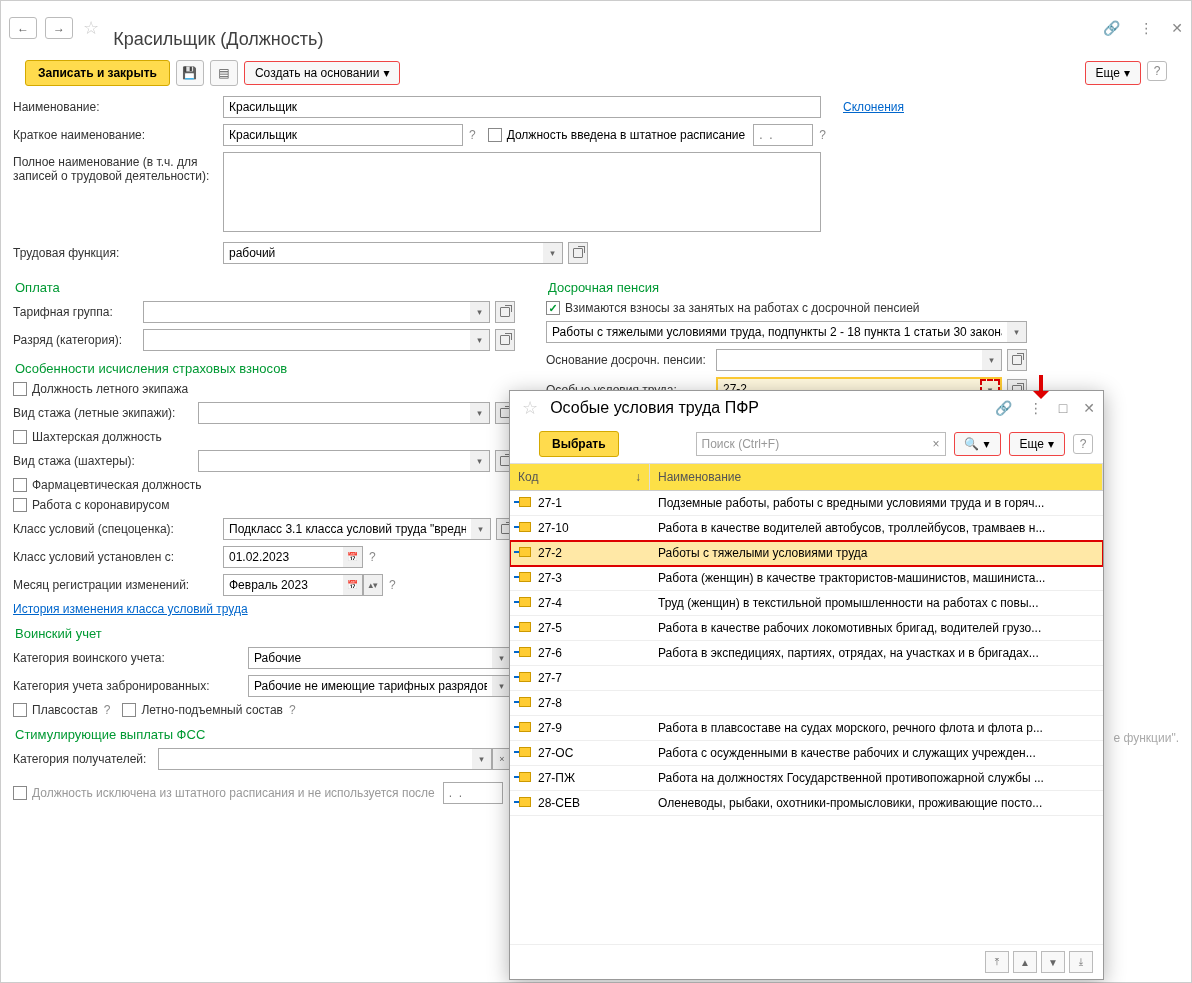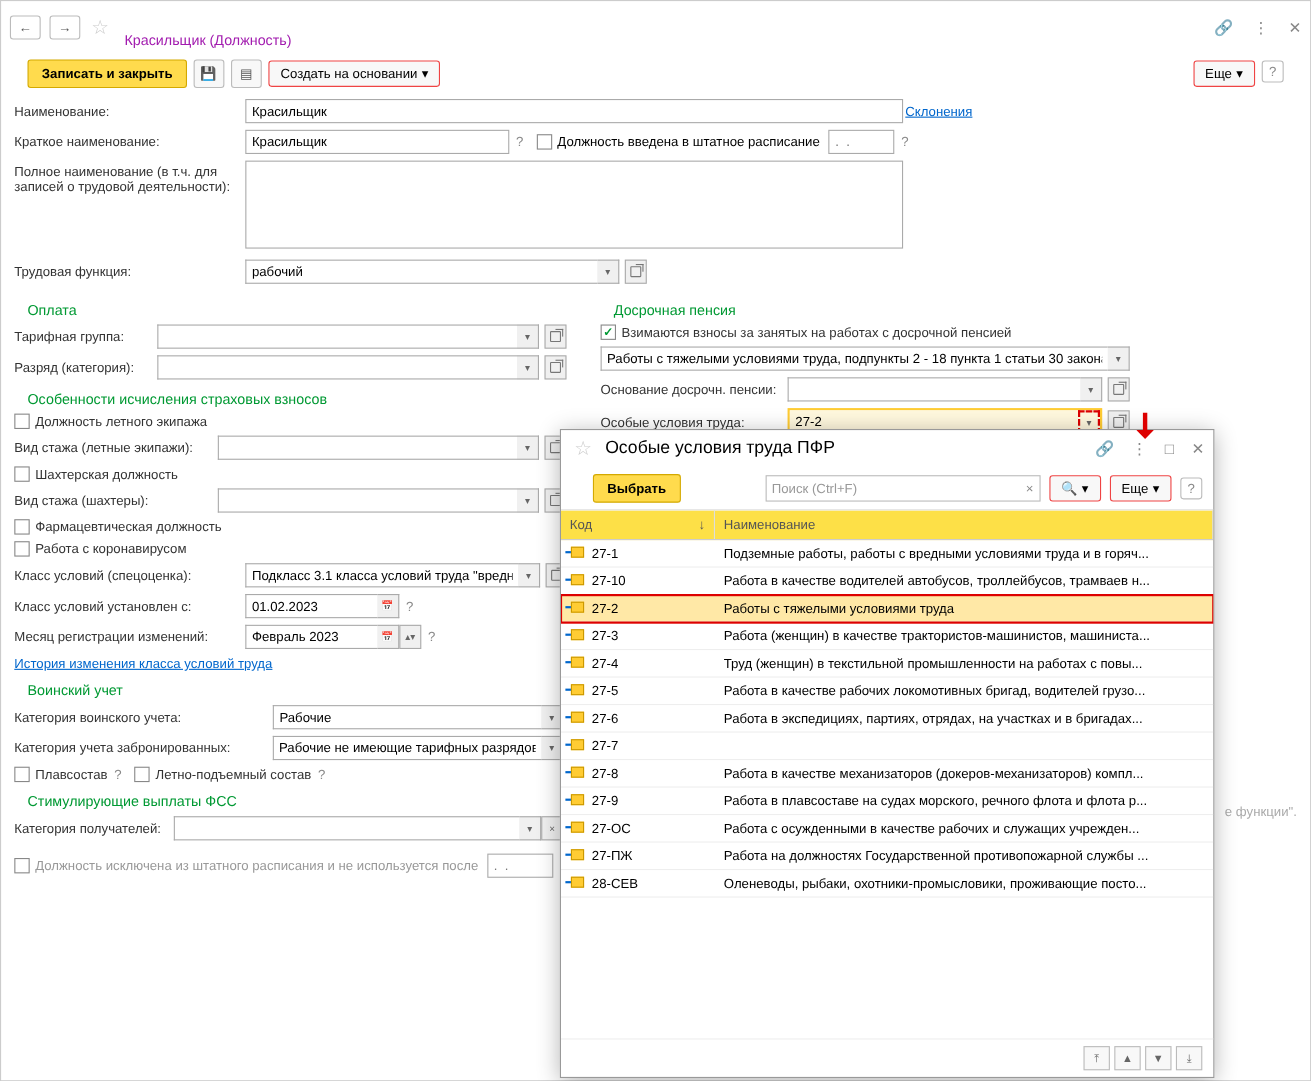--- a/index.html
+++ b/index.html
@@ -4,21 +4,21 @@
 <style>
 * { box-sizing: border-box; margin: 0; padding: 0; }
 body { font-family: Arial, sans-serif; font-size: 12px; background: #fff; width: 1192px; height: 983px; position: relative; overflow: hidden; }
 
 .main-window { position: absolute; top: 0; left: 0; right: 0; bottom: 0; border: 1px solid #ccc; background: #fff; }
 
 .titlebar { display: flex; align-items: center; padding: 4px 8px; gap: 6px; }
 .nav-btn { width: 28px; height: 22px; border: 1px solid #bbb; background: #fff; border-radius: 3px; display: inline-flex; align-items: center; justify-content: center; cursor: pointer; color: #555; }
 .nav-btn:first-child { margin-right: 2px; }
 .star-icon { color: #ccc; font-size: 18px; margin: 0 4px; }
-.win-title { font-size: 13px; font-weight: normal; color: #a21caf; flex: 1; margin-left: 4px; margin-top: 24px; }
+.win-title { font-size: 18px; font-weight: normal; color: #404040; flex: 1; margin-left: 4px; margin-top: 24px; }
 .win-ctrl { color: #888; cursor: pointer; margin-left: 12px; font-size: 14px; }
 
 .toolbar { display: flex; align-items: center; padding: 6px 24px; gap: 6px; }
 .btn-yellow { background: #ffdb4d; border: 1px solid #d4a900; padding: 5px 12px; font-size: 12px; border-radius: 3px; font-weight: bold; cursor: pointer; }
 .btn-icon { width: 28px; height: 26px; border: 1px solid #bbb; background: #f8f8f8; border-radius: 3px; display: inline-flex; align-items: center; justify-content: center; cursor: pointer; color:#555; }
 .btn-dd { border: 1px solid #ef4444; background: #f8f8f8; padding: 4px 10px; border-radius: 3px; cursor: pointer; display: inline-flex; align-items: center; gap: 4px; }
 .toolbar-right { margin-left: auto; display: flex; gap: 6px; }
 
 .form-body { padding: 4px 12px 12px; position: relative; }
 .row { display: flex; align-items: center; margin-bottom: 6px; }
@@ -26,24 +26,24 @@
 .lbl-top { align-self: flex-start; padding-top: 3px; }
 .input { border: 1px solid #aaa; background: #fff; padding: 3px 5px; font-size: 12px; height: 22px; }
 .input-wide { width: 598px; }
 .input-mid { width: 240px; }
 .ta { border: 1px solid #aaa; width: 598px; height: 80px; resize: none; padding: 3px; font-size: 12px;}
 .combo { display: flex; }
 .combo .input { border-right: none; }
 .combo-btn { width: 20px; height: 22px; border: 1px solid #aaa; background: #f0f0f0; border-left: none; display: inline-flex; align-items: center; justify-content: center; cursor: pointer; color: #666; font-size: 9px; }
 .combo-btn + .combo-btn { border-left: 1px solid #aaa; }
 .open-btn { margin-left: 5px; width: 20px; height: 22px; border: 1px solid #aaa; background: #f0f0f0; display: inline-flex; align-items: center; justify-content: center; cursor: pointer; }
-.link { color: #0066cc; text-decoration: underline; cursor: pointer; margin-left: 2px; }
+.link { color: #0066cc; text-decoration: underline; cursor: pointer; margin-left: 22px; }
 .help-q { color: #888; border: 1px solid #bbb; border-radius: 3px; width: 20px; height: 20px; display: inline-flex; align-items:center; justify-content:center; cursor:pointer; }
 .help-inline { color: #888; margin-left: 6px; cursor: pointer; }
-.section-hdr { color: #009933; font-weight: normal; margin: 10px 12px 6px; font-size: 13px; }
+.section-hdr { color: #009933; font-weight: normal; margin: 10px 2px 6px; font-size: 13px; }
 .sub-check { color: #333; display: flex; align-items: center; margin-bottom: 6px; }
 
 .two-col { display: flex; gap: 30px; }
 .col-left { flex: 0 0 498px; }
 .col-right { flex: 1; }
 
 .input-date { width: 120px; }
 
 .lbl-narrow { width: 130px; }
 .lbl-med { width: 235px; }
@@ -399,21 +399,20 @@
           <span class="gc-code">27-6</span>
           <span class="gc-name">Работа в экспедициях, партиях, отрядах, на участках и в бригадах...</span>
         </div>
         <div class="grid-row">
           <span class="gc-icon"><span class="row-icon"></span></span>
           <span class="gc-code">27-7</span>
         </div>
         <div class="grid-row">
           <span class="gc-icon"><span class="row-icon"></span></span>
           <span class="gc-code">27-8</span>
-          <span class="gc-name">Работа в качестве механизаторов (докеров-механизаторов) компл...</span>
         </div>
         <div class="grid-row">
           <span class="gc-icon"><span class="row-icon"></span></span>
           <span class="gc-code">27-9</span>
           <span class="gc-name">Работа в плавсоставе на судах морского, речного флота и флота р...</span>
         </div>
         <div class="grid-row">
           <span class="gc-icon"><span class="row-icon"></span></span>
           <span class="gc-code">27-ОС</span>
           <span class="gc-name">Работа с осужденными в качестве рабочих и служащих учрежден...</span>

